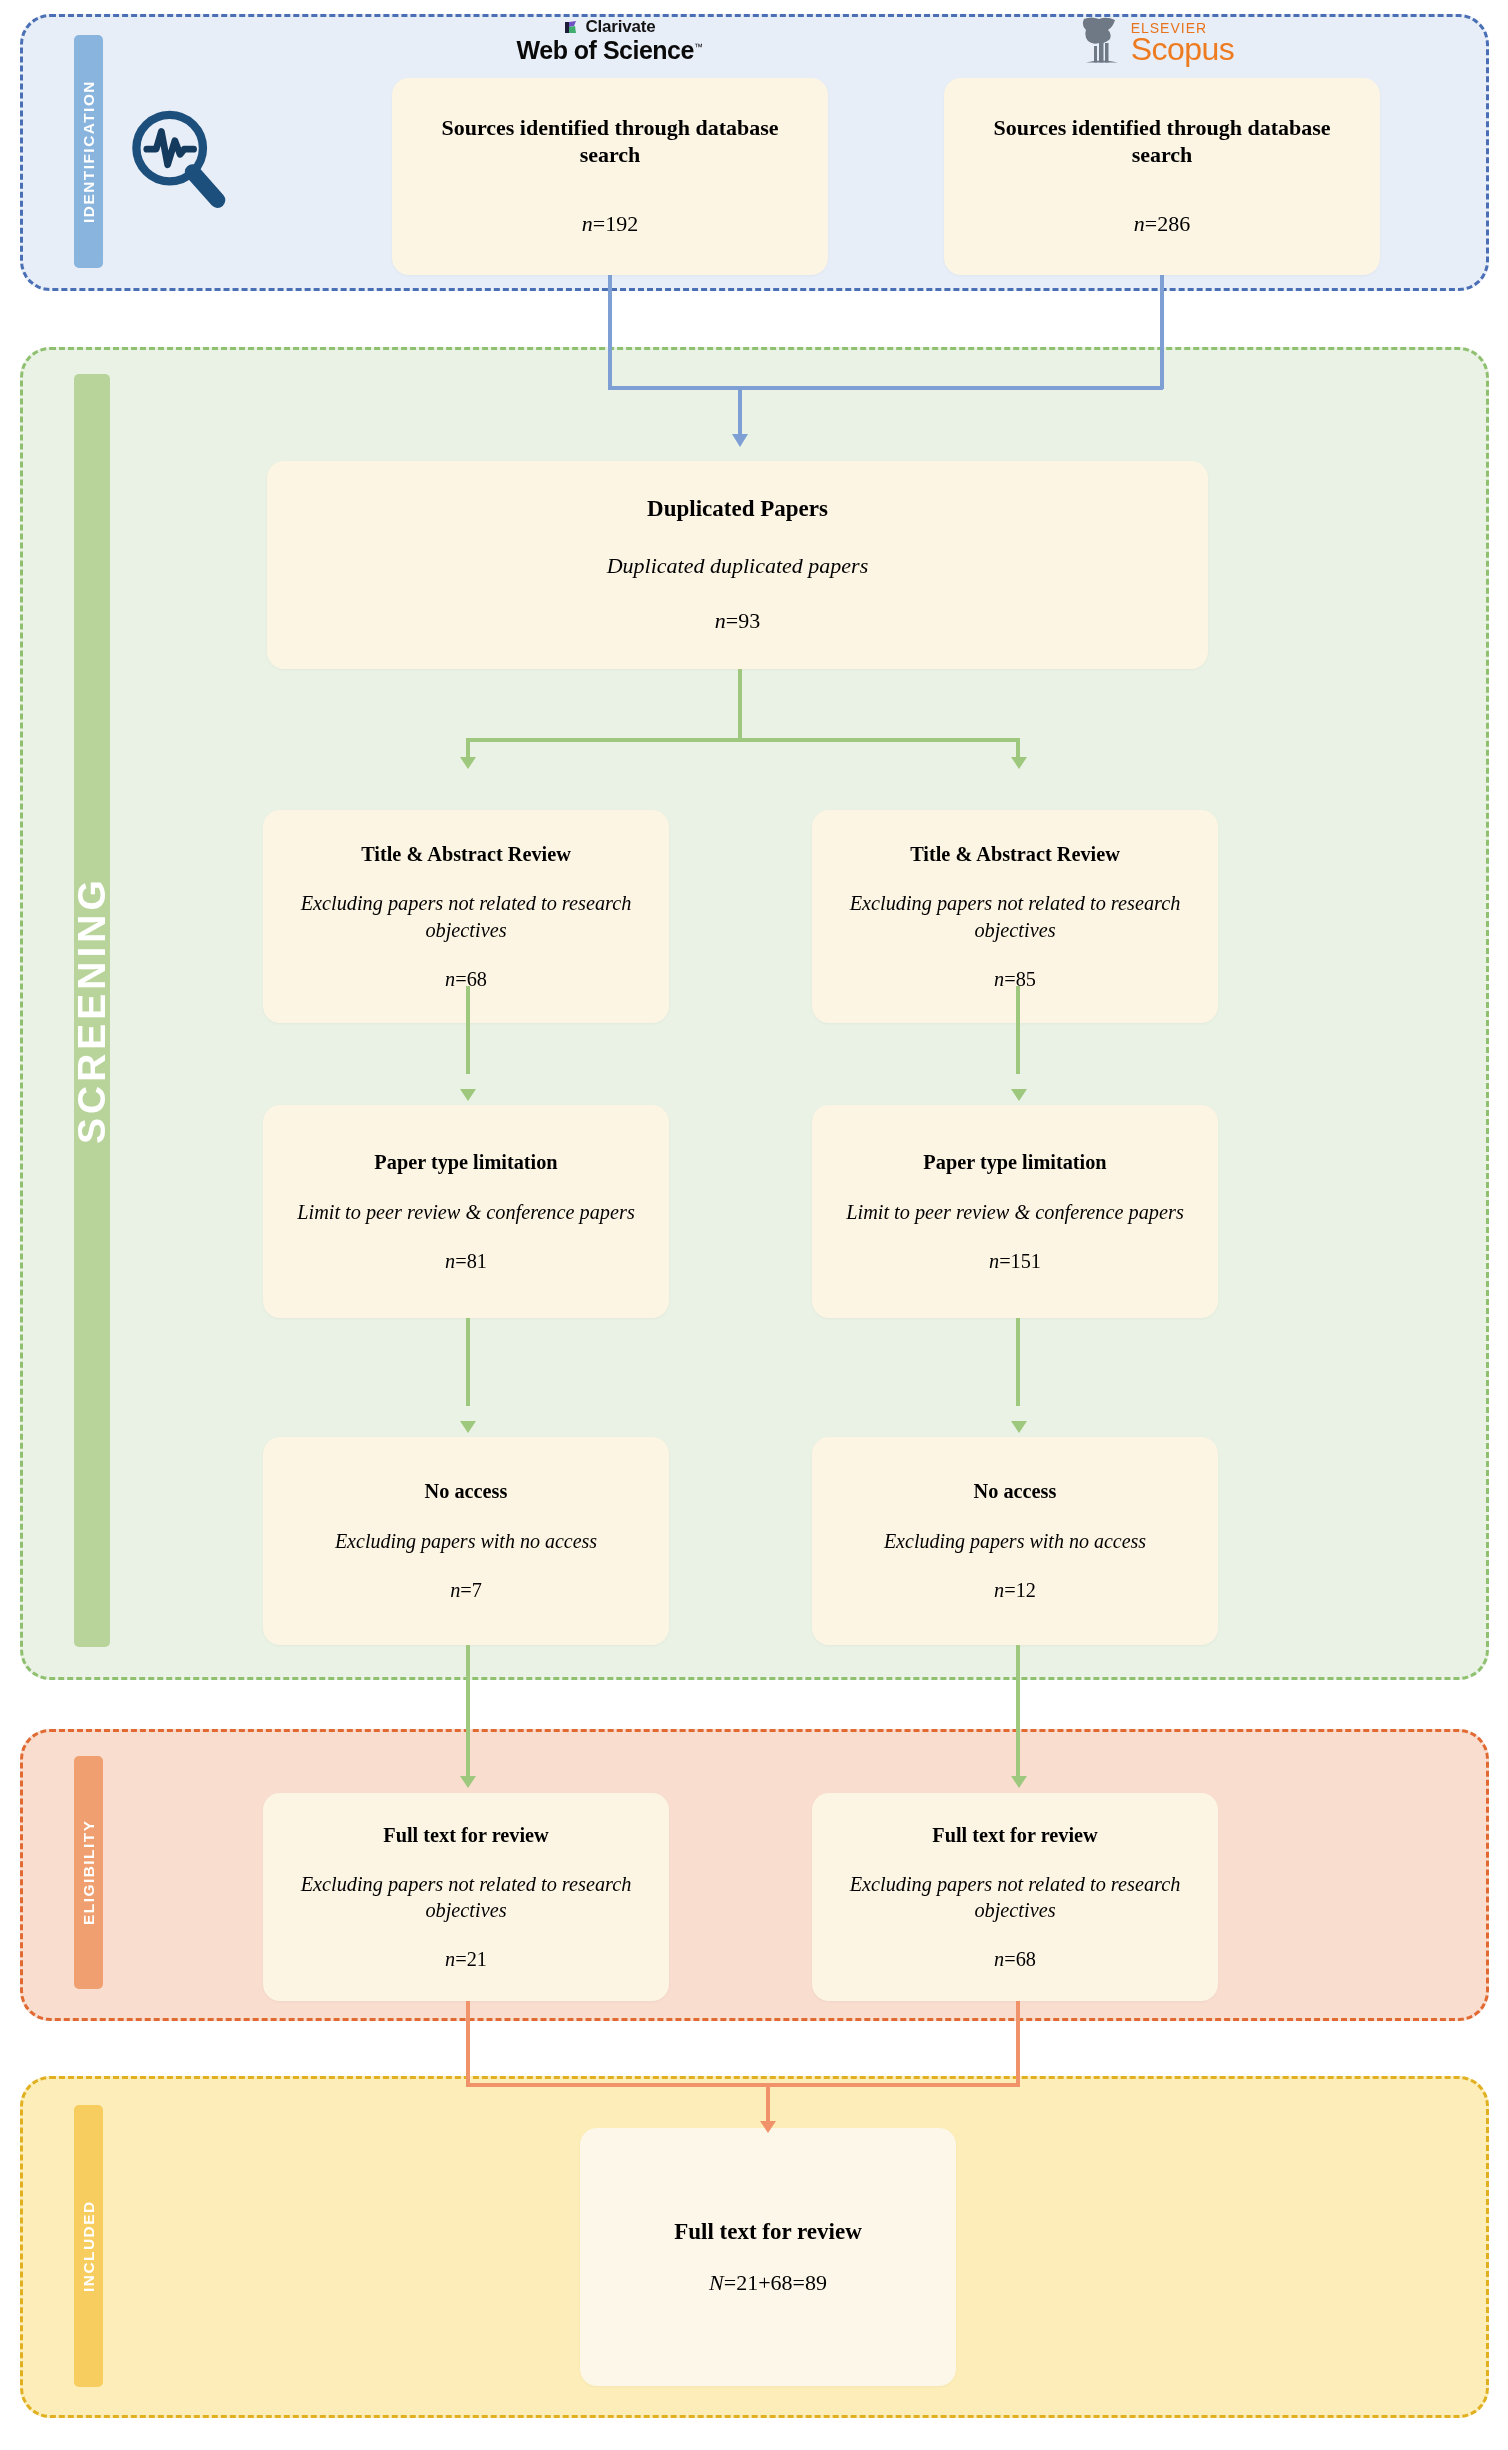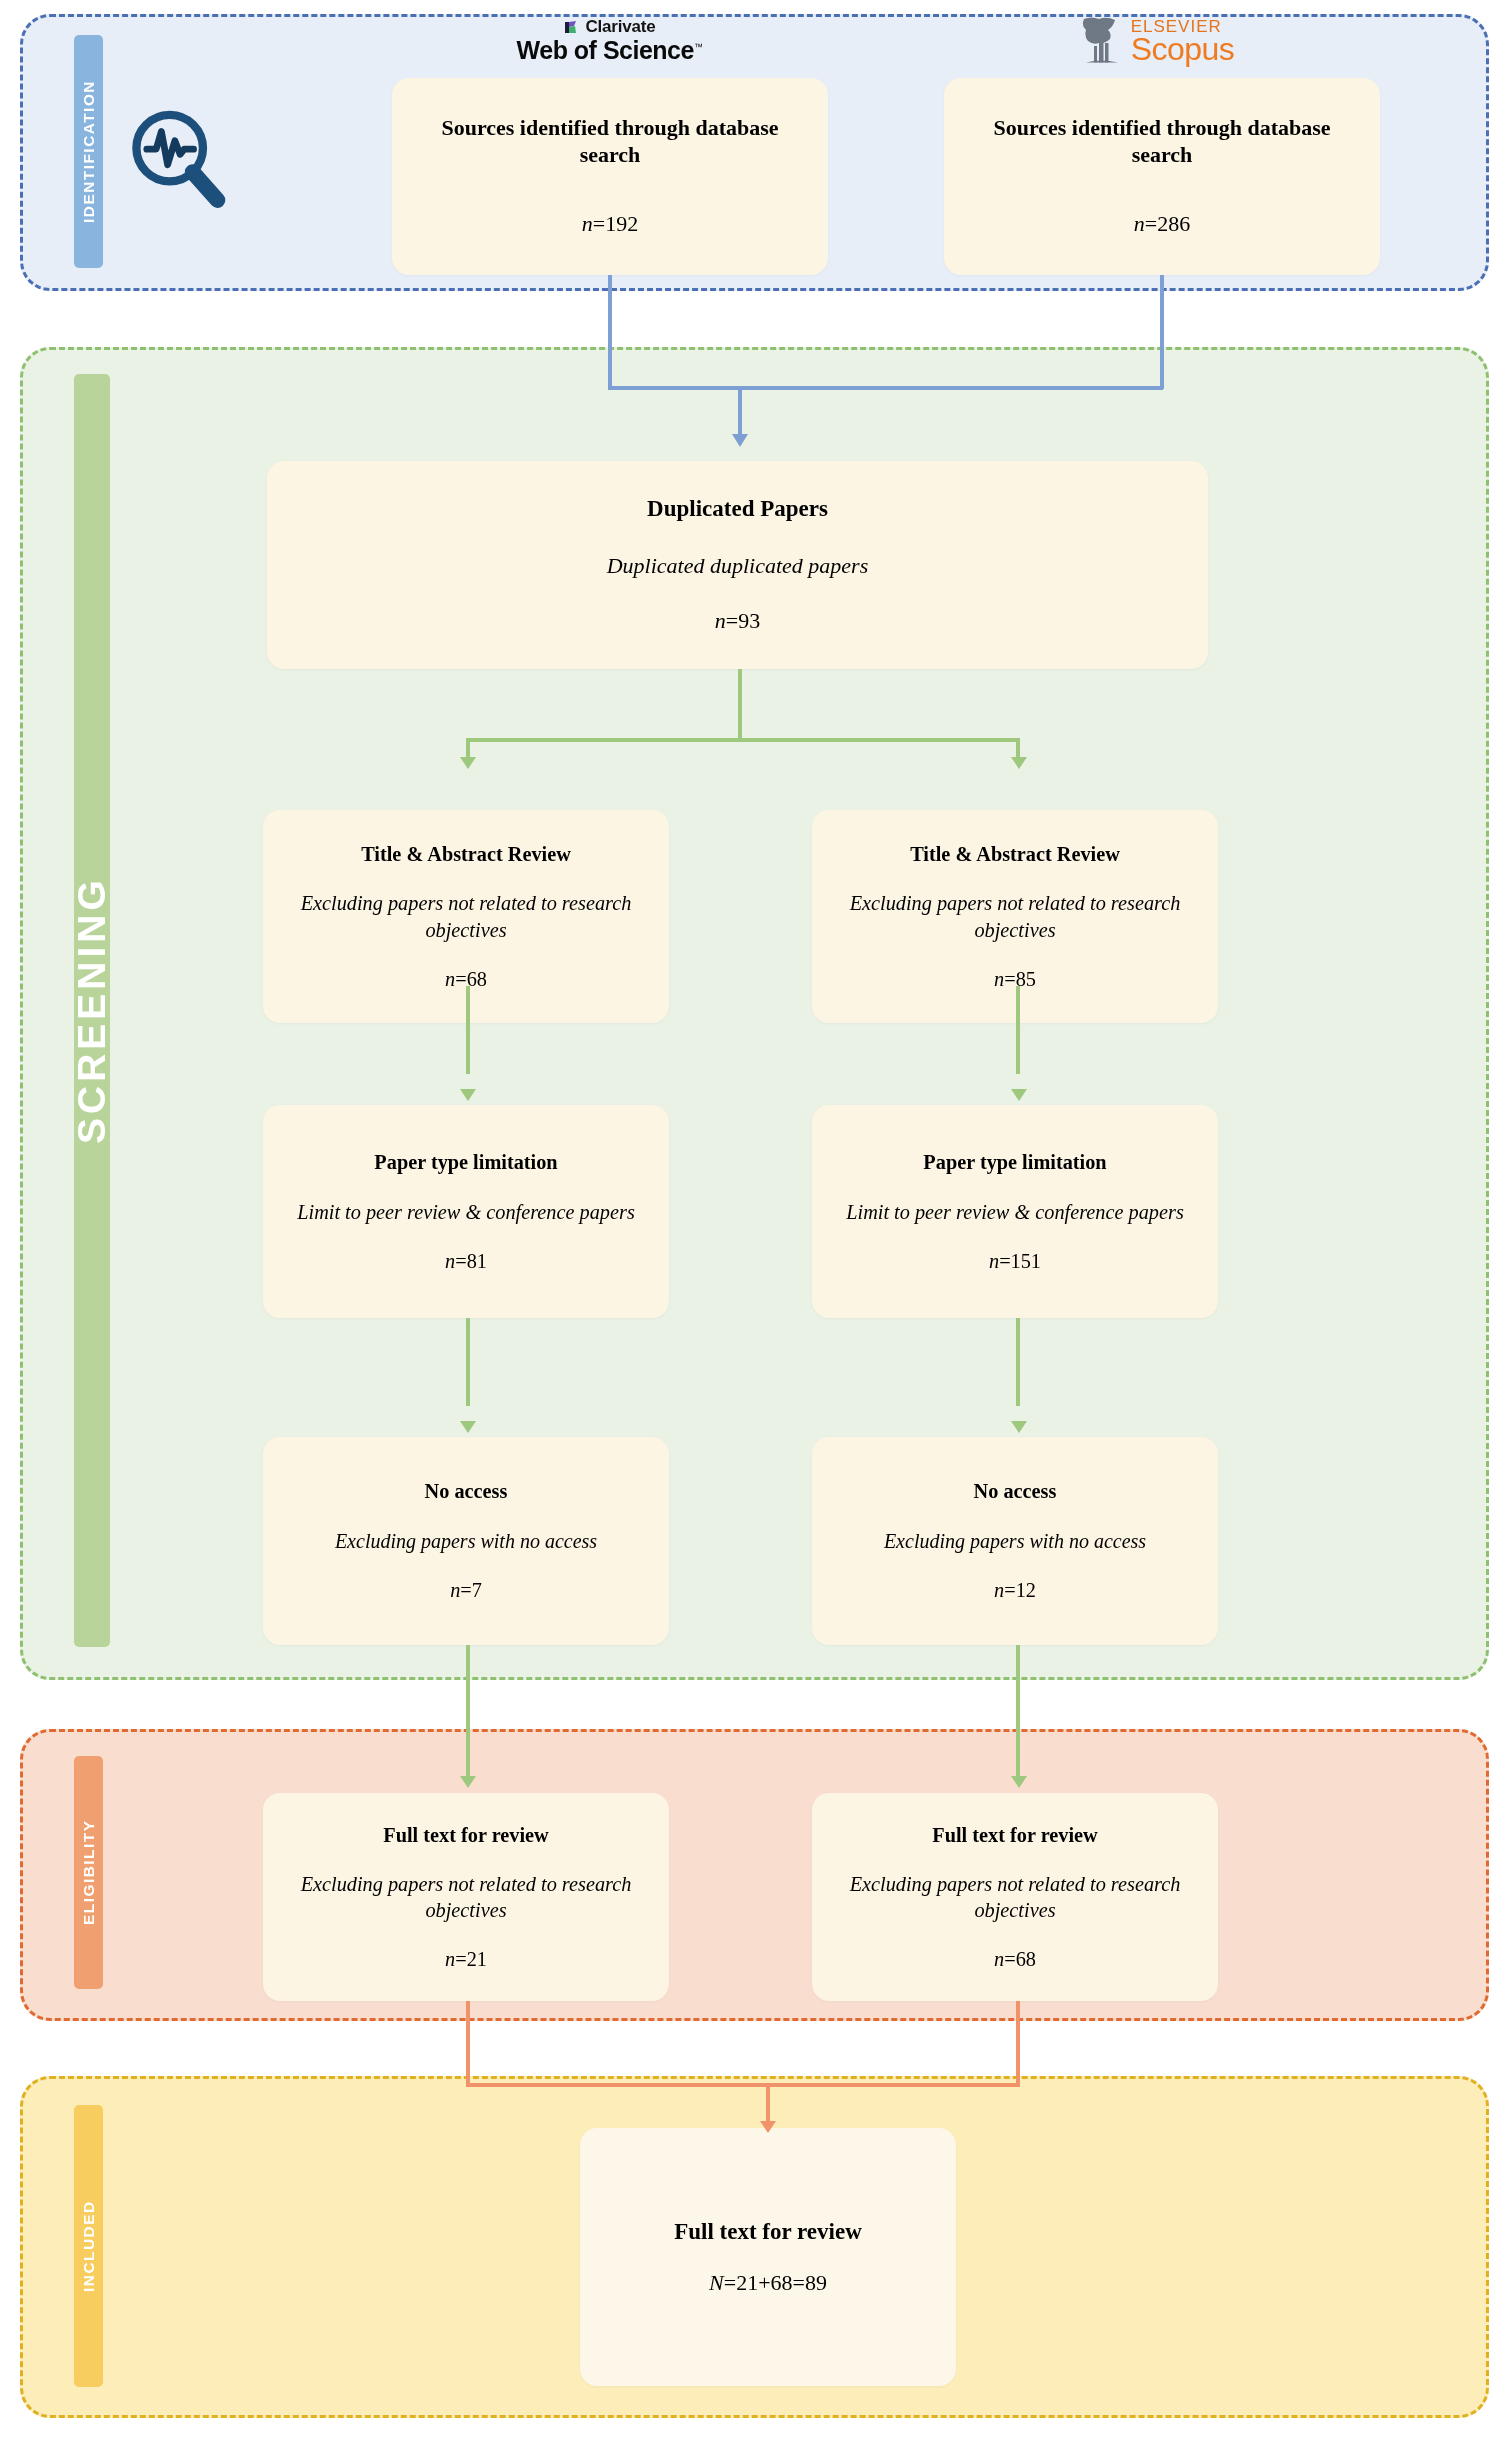--- a/index.html
+++ b/index.html
@@ -152,21 +152,21 @@
     margin-top:-1px;
     position:relative;
   }
   .wos-tm{ font-size:9px; vertical-align:super; font-weight:normal; }
 
   .scopus-row{ display:flex;align-items:flex-end;gap:6px; }
   .scopus-tree{ width:46px;height:50px; }
   .scopus-words{ display:flex;flex-direction:column;align-items:flex-start;line-height:1; }
   .scopus-elsevier{
     font-family:"Liberation Sans", sans-serif;
-    font-size:17px; letter-spacing:1px; color:#e8731a; font-weight:normal;
+    font-size:14px; letter-spacing:1px; color:#e8731a; font-weight:normal;
   }
   .scopus-name{
     font-family:"Liberation Sans", sans-serif;
     font-size:32px; color:#ee7b1f; font-weight:normal; letter-spacing:-0.5px;
     margin-top:-2px;
   }
 
   
   #icon-magnifier{ position:absolute; left:126px; top:105px; width:104px; height:107px; }
 

